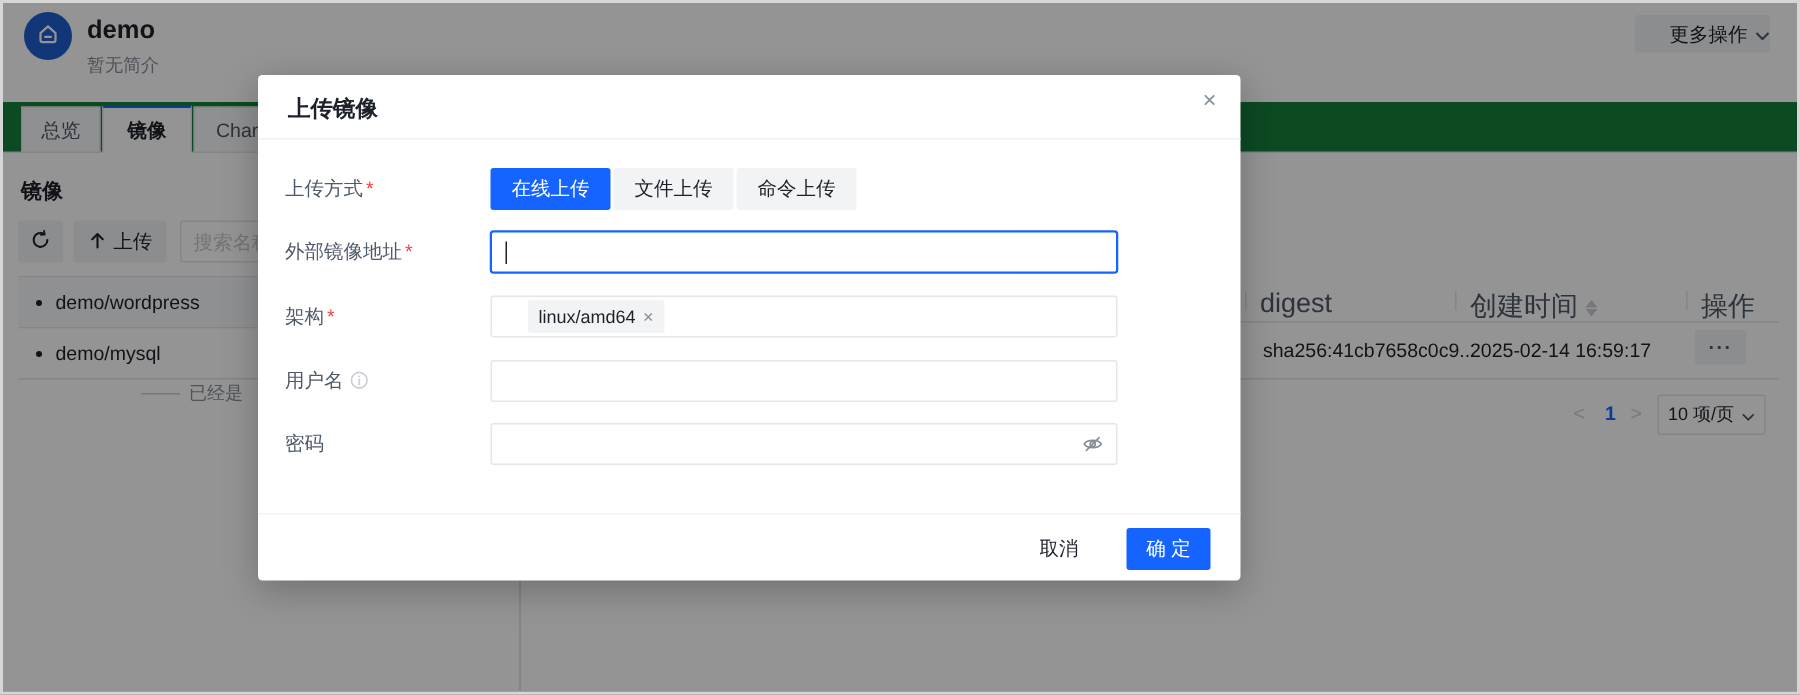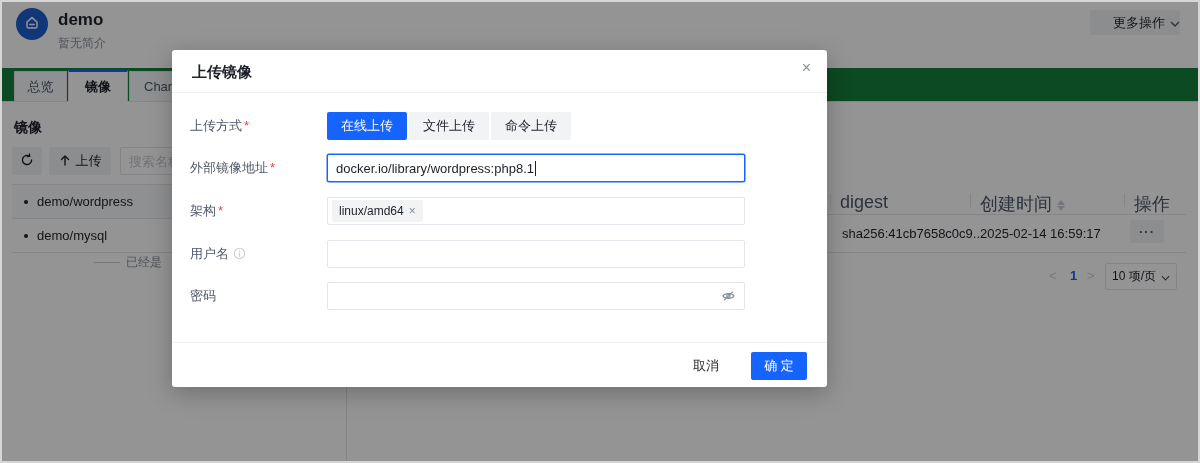--- a/index.html
+++ b/index.html
@@ -90,21 +90,21 @@
                 background:#f2f3f5; color:#1d2129; padding:0 14px; border-radius:2px; }
   .seg button.active { background:#1664ff; color:#fff; }
   .txt-input { width:418px; height:28px; border:1px solid #e5e6eb; border-radius:2px;
                padding:0 8px; font-size:13px; font-family:inherit; color:#1d2129; outline:none;
                background:#fff; }
   .inp-focus { display:flex; align-items:center; border-color:#1664ff;
                box-shadow:0 0 0 0.5px #1664ff; }
   .caret-bar { display:inline-block; width:1px; height:15px; background:#1d2129; margin-left:1px; }
   .arch-box { display:flex; align-items:center; padding:0 4px; }
   .chip { display:inline-flex; align-items:center; gap:5px; height:22px; background:#f2f3f5;
-          border-radius:2px; padding:0 7px; font-size:12px; color:#1d2129; }
+          border-radius:2px; padding:0 7px; font-size:12px; color:#1d2129;margin-left:20px; }
   .chip .x { color:#86909c; font-size:12px; cursor:pointer; }
   .pwd-wrap { position:relative; }
   .eye-ic { position:absolute; right:9px; top:7px; cursor:pointer; }
   .info-ic { display:inline-block; vertical-align:-2px; margin-left:4px; }
   .m-ftr { position:absolute; left:0; bottom:0; width:100%; height:45px; border-top:1px solid #f0f2f5; }
   .btn-cancel { position:absolute; right:97px; top:9px; width:48px; height:28px; background:#fff;
                 border:none; font-size:13px; font-family:inherit; color:#1d2129; cursor:pointer; }
   .btn-ok { position:absolute; right:20px; top:9px; width:56px; height:28px; background:#1664ff;
             border:none; border-radius:2px; font-size:13px; font-family:inherit; color:#fff;
             cursor:pointer; }
@@ -230,21 +230,20 @@
         <button>命令上传</button>
       </div>
     </div>
 
     <div class="m-row" style="top:104px">
       <span class="m-label">
         <span>外部镜像地址</span><span class="req">*</span>
       </span>
       <div class="m-ctrl">
         <div class="txt-input inp-focus">
-          <span>docker.io/library/wordpress:php8.1</span>
           <span class="caret-bar"></span>
         </div>
       </div>
     </div>
 
     <div class="m-row" style="top:147px">
       <span class="m-label">
         <span>架构</span><span class="req">*</span>
       </span>
       <div class="m-ctrl">

